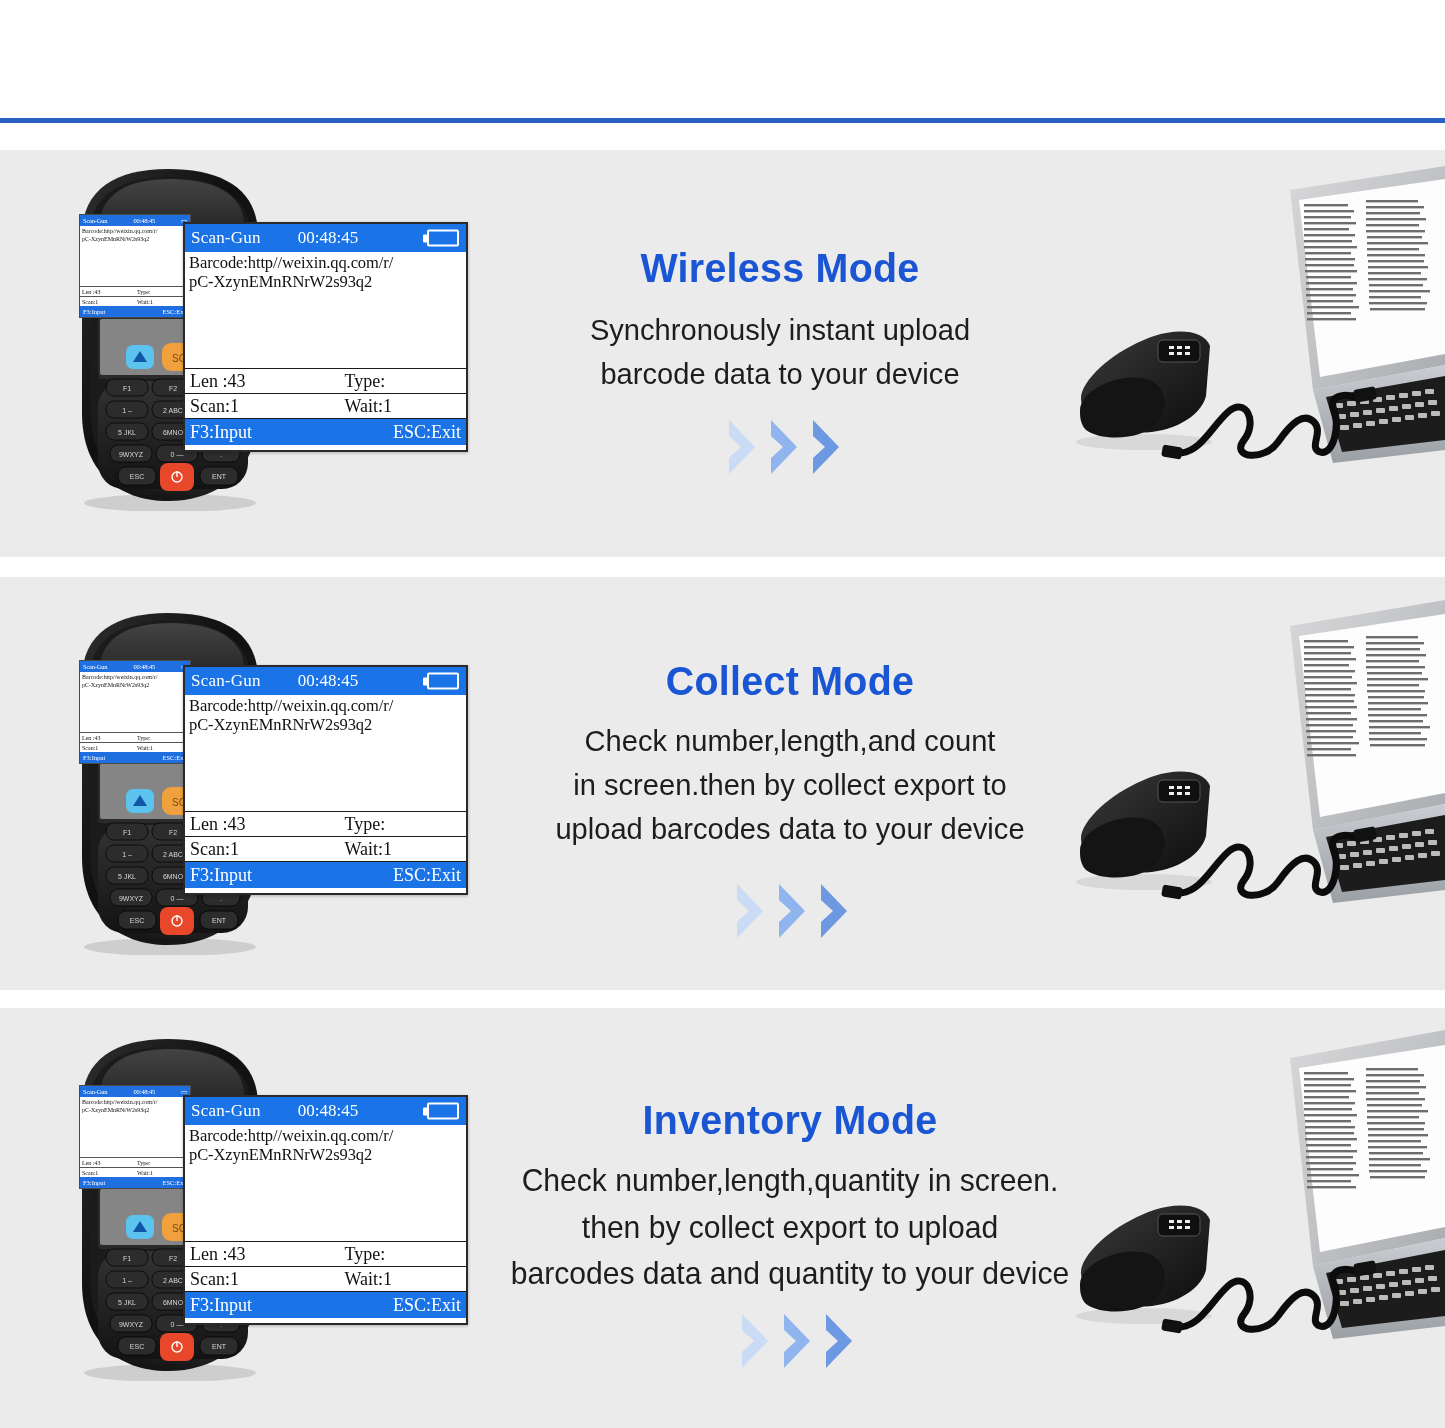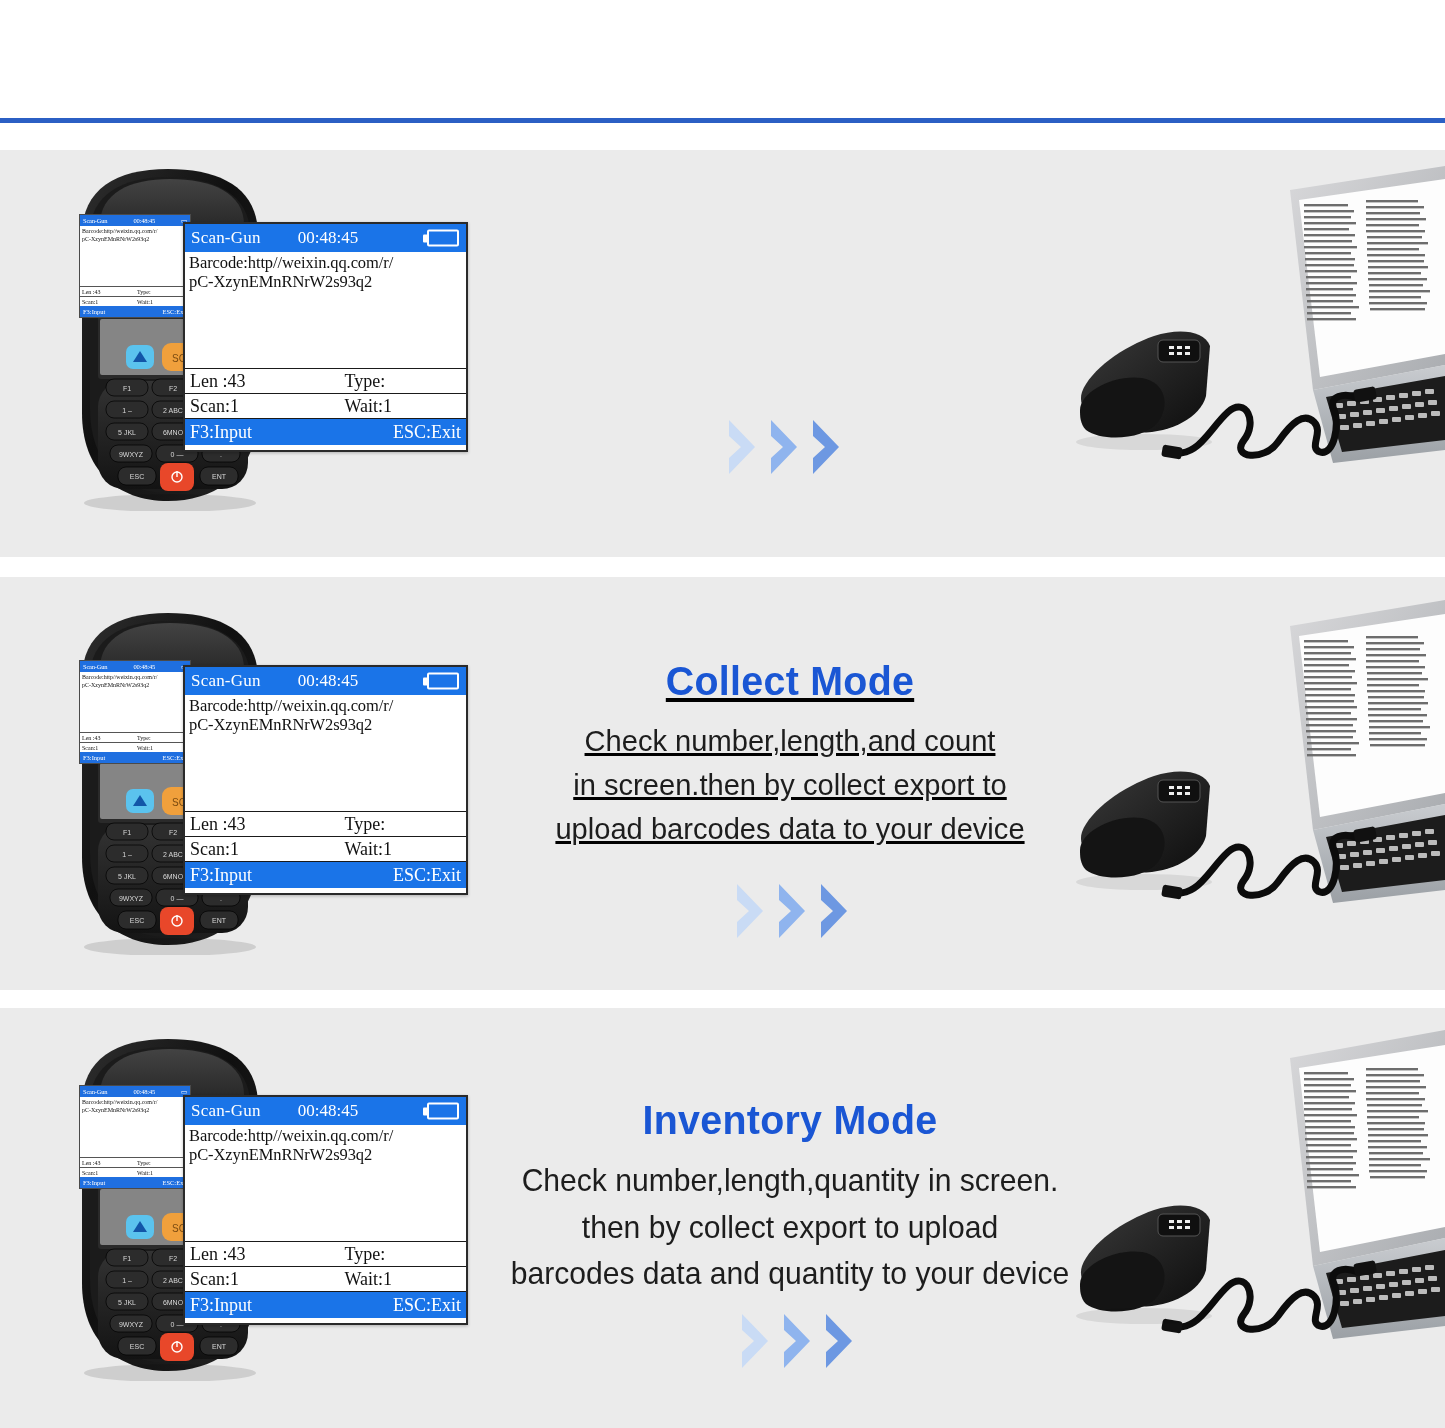--- a/index.html
+++ b/index.html
@@ -60,21 +60,21 @@
     font-weight: 400;
     white-space: nowrap;
     transform: scaleX(.97);
   }
   .mode-desc.narrow {
     font-family: "Liberation Sans Narrow", "Liberation Sans", sans-serif;
     font-size: 32px;
     transform: scaleX(.94);
   }
   #text-1 { left: 520px; top: 245px;  width: 520px; }
-  #text-2 { left: 520px; top: 658px;  width: 540px; text-decoration: underline; }
+  #text-2 { left: 520px; top: 658px;  width: 540px; }
   #text-3 { left: 460px; top: 1097px; width: 660px; }
   #text-1 .mode-title { margin-bottom: 16px; }
   #text-2 .mode-title { margin-bottom: 14px; }
   #text-3 .mode-title { margin-bottom: 13px; }
 
   
   .chevrons { position: absolute; display: flex; gap: 4px; }
   #chev-1 { left: 725px; top: 418px; }
   #chev-2 { left: 733px; top: 882px; }
   #chev-3 { left: 738px; top: 1312px; }
@@ -308,20 +308,25 @@
         <span class="c1">Scan:1</span>
         <span>Wait:1</span>
       </div>
     </div>
     <div class="scr-foot">
       <span>F3:Input</span>
       <span>ESC:Exit</span>
     </div>
   </div>
 
+  <div class="text-block" id="text-1">
+    <div class="mode-title">Wireless Mode</div>
+    <div class="mode-desc">Synchronously instant upload</div>
+    <div class="mode-desc">barcode data to your device</div>
+  </div>
 
   <div class="chevrons" id="chev-1">
     <span class="chev">
         <svg viewBox="0 0 38 58">
           <path d="M4 2 L30 29 L4 56 L4 40 L16 29 L4 18 Z" fill="#c9dbf5"></path>
         </svg>
       </span>
     <span class="chev">
         <svg viewBox="0 0 38 58">
           <path d="M4 2 L30 29 L4 56 L4 40 L16 29 L4 18 Z" fill="#8fb4ee"></path>

